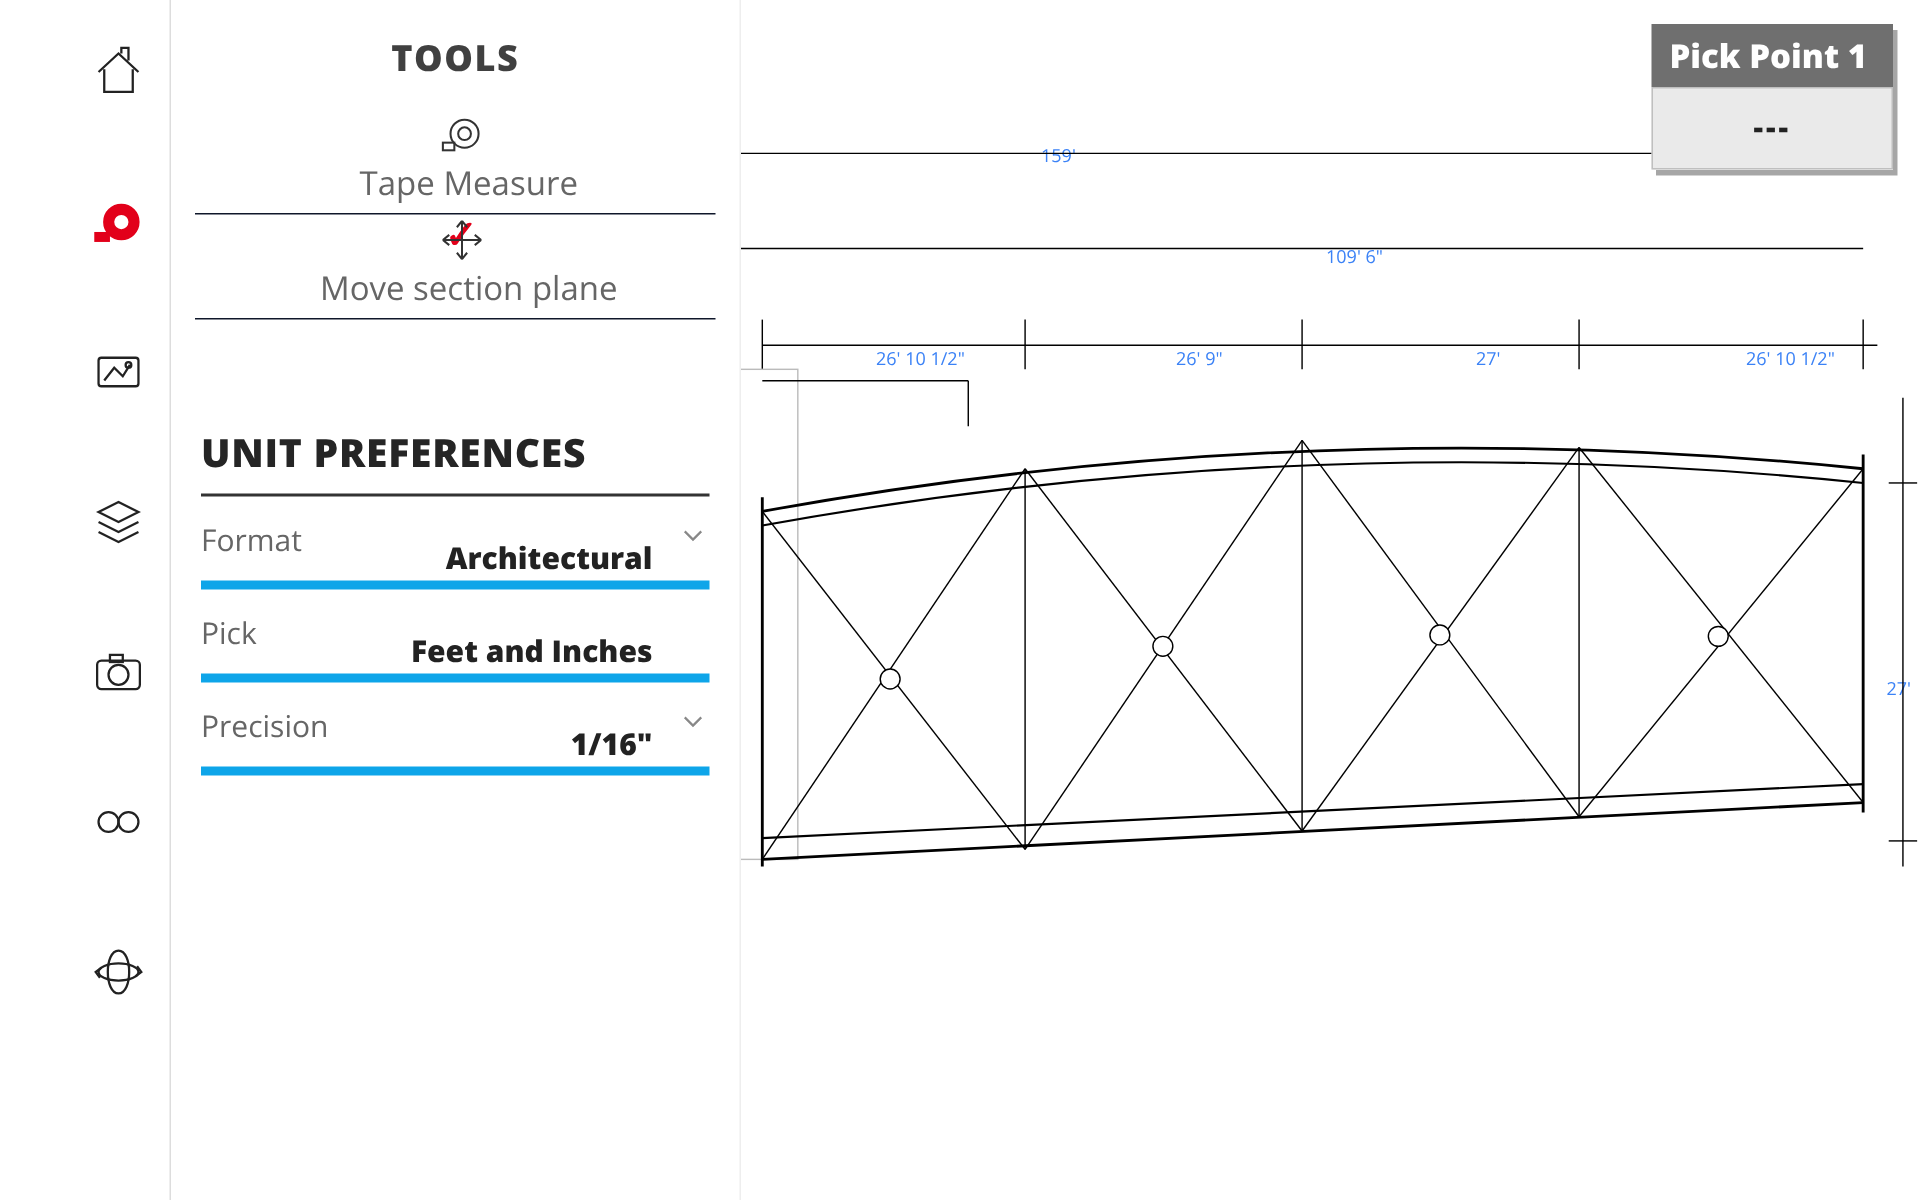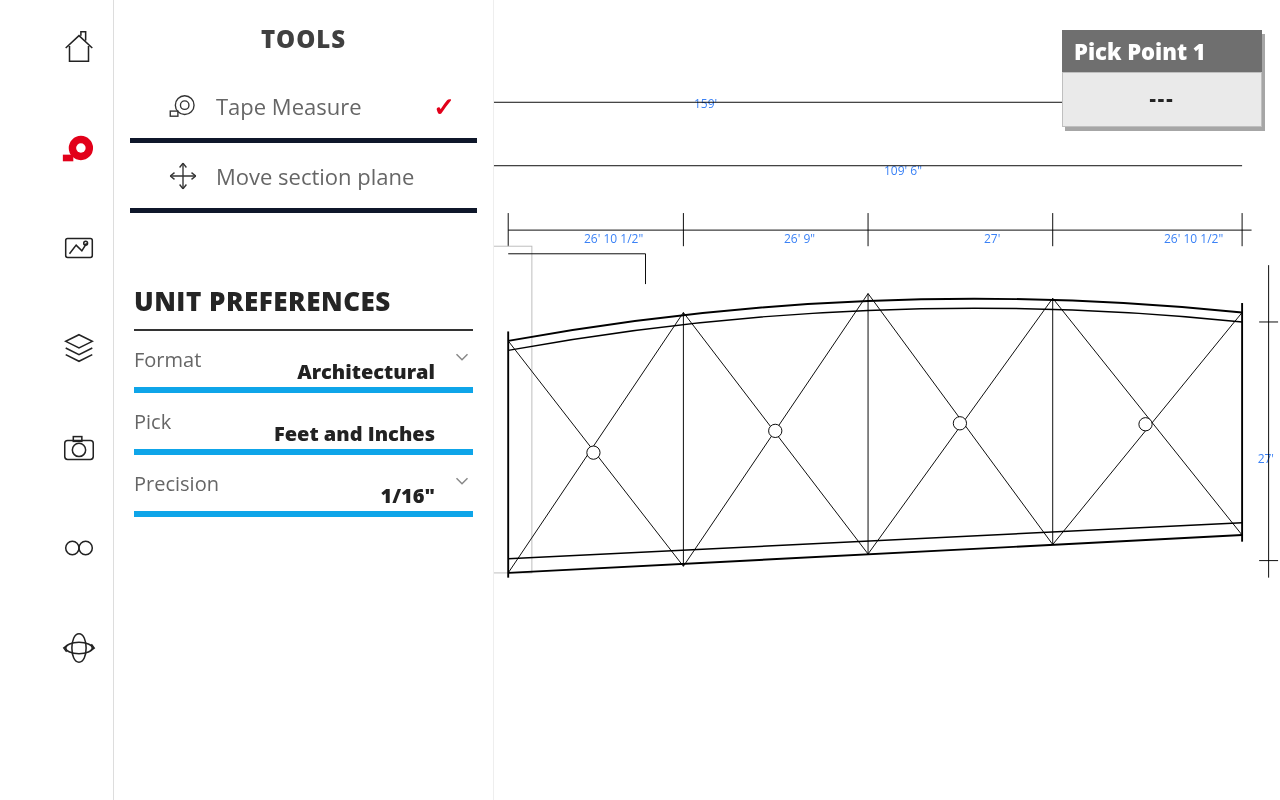--- a/index.html
+++ b/index.html
@@ -20,21 +20,21 @@
   .panel {
     width: 380px; height: 100%; background: rgba(255,255,255,0.95);
     border-right: 1px solid #eee; position: relative; z-index: 5;
   }
   .panel-title {
     text-align: center; font-weight: 800; font-size: 24px; color: #404040;
     letter-spacing: 1px; padding: 22px 0 18px 0;
   }
   .tool-row {
     display: flex; align-items: center; height: 70px; padding: 0 22px 0 30px;
-    border-bottom: 5px solid #0f172a; margin: 0 16px; cursor: pointer;
+    border-bottom: 1px solid #0f172a; margin: 0 16px; cursor: pointer; flex-direction: column;
   }
   .tool-row:last-of-type { border-bottom: none; }
   .tool-row .ticon { width: 46px; display:flex; align-items:center; justify-content:center; }
   .tool-row svg { width: 34px; height: 34px; stroke:#333; fill:none; stroke-width:1.6; }
   .tool-row .tlabel { flex:1; font-size: 22px; color:#666; padding-left: 10px; }
   .tool-row .check { color:#e2001a; font-size: 26px; font-weight: bold; }
 
   .section2 { margin-top: 70px; padding: 0 20px; }
   .sec-title { font-weight: 800; font-size: 26px; color:#252525; letter-spacing: .5px; padding-bottom: 10px; border-bottom: 2px solid #333; }
   .pref-row {
@@ -45,22 +45,22 @@
   .pref-row .pvalue { font-size: 20px; font-weight: 800; color:#222; margin-left:auto; padding-right: 16px; margin-top: 24px;}
   .pref-row .chev { color:#888; }
   .pref-row .chev svg{ width:22px; height:22px; stroke:#888; fill:none; stroke-width:1.6;}
 
   
   .canvas { flex:1; position:relative; background:#fff; overflow:hidden; }
   .drawing { position:absolute; inset:0; }
 
   
   .status {
-    position:absolute; top:30px; right:18px; z-index:10;
-    width: 200px; box-shadow: 3px 4px 0 rgba(0,0,0,.35);
+    position:absolute; top:16px; right:18px; z-index:10;
+    width: 161px; box-shadow: 3px 4px 0 rgba(0,0,0,.35);
   }
   .status .head {
     background:#6f6f6f; color:#fff; font-weight:800; font-size:22px;
     padding: 6px 12px;
   }
   .status .body {
     background:#eaeaea; border:1px solid #bfbfbf; text-align:center;
     font-weight:800; font-size:20px; color:#222; padding: 12px 0 14px 0;
     letter-spacing: 2px;
   }

